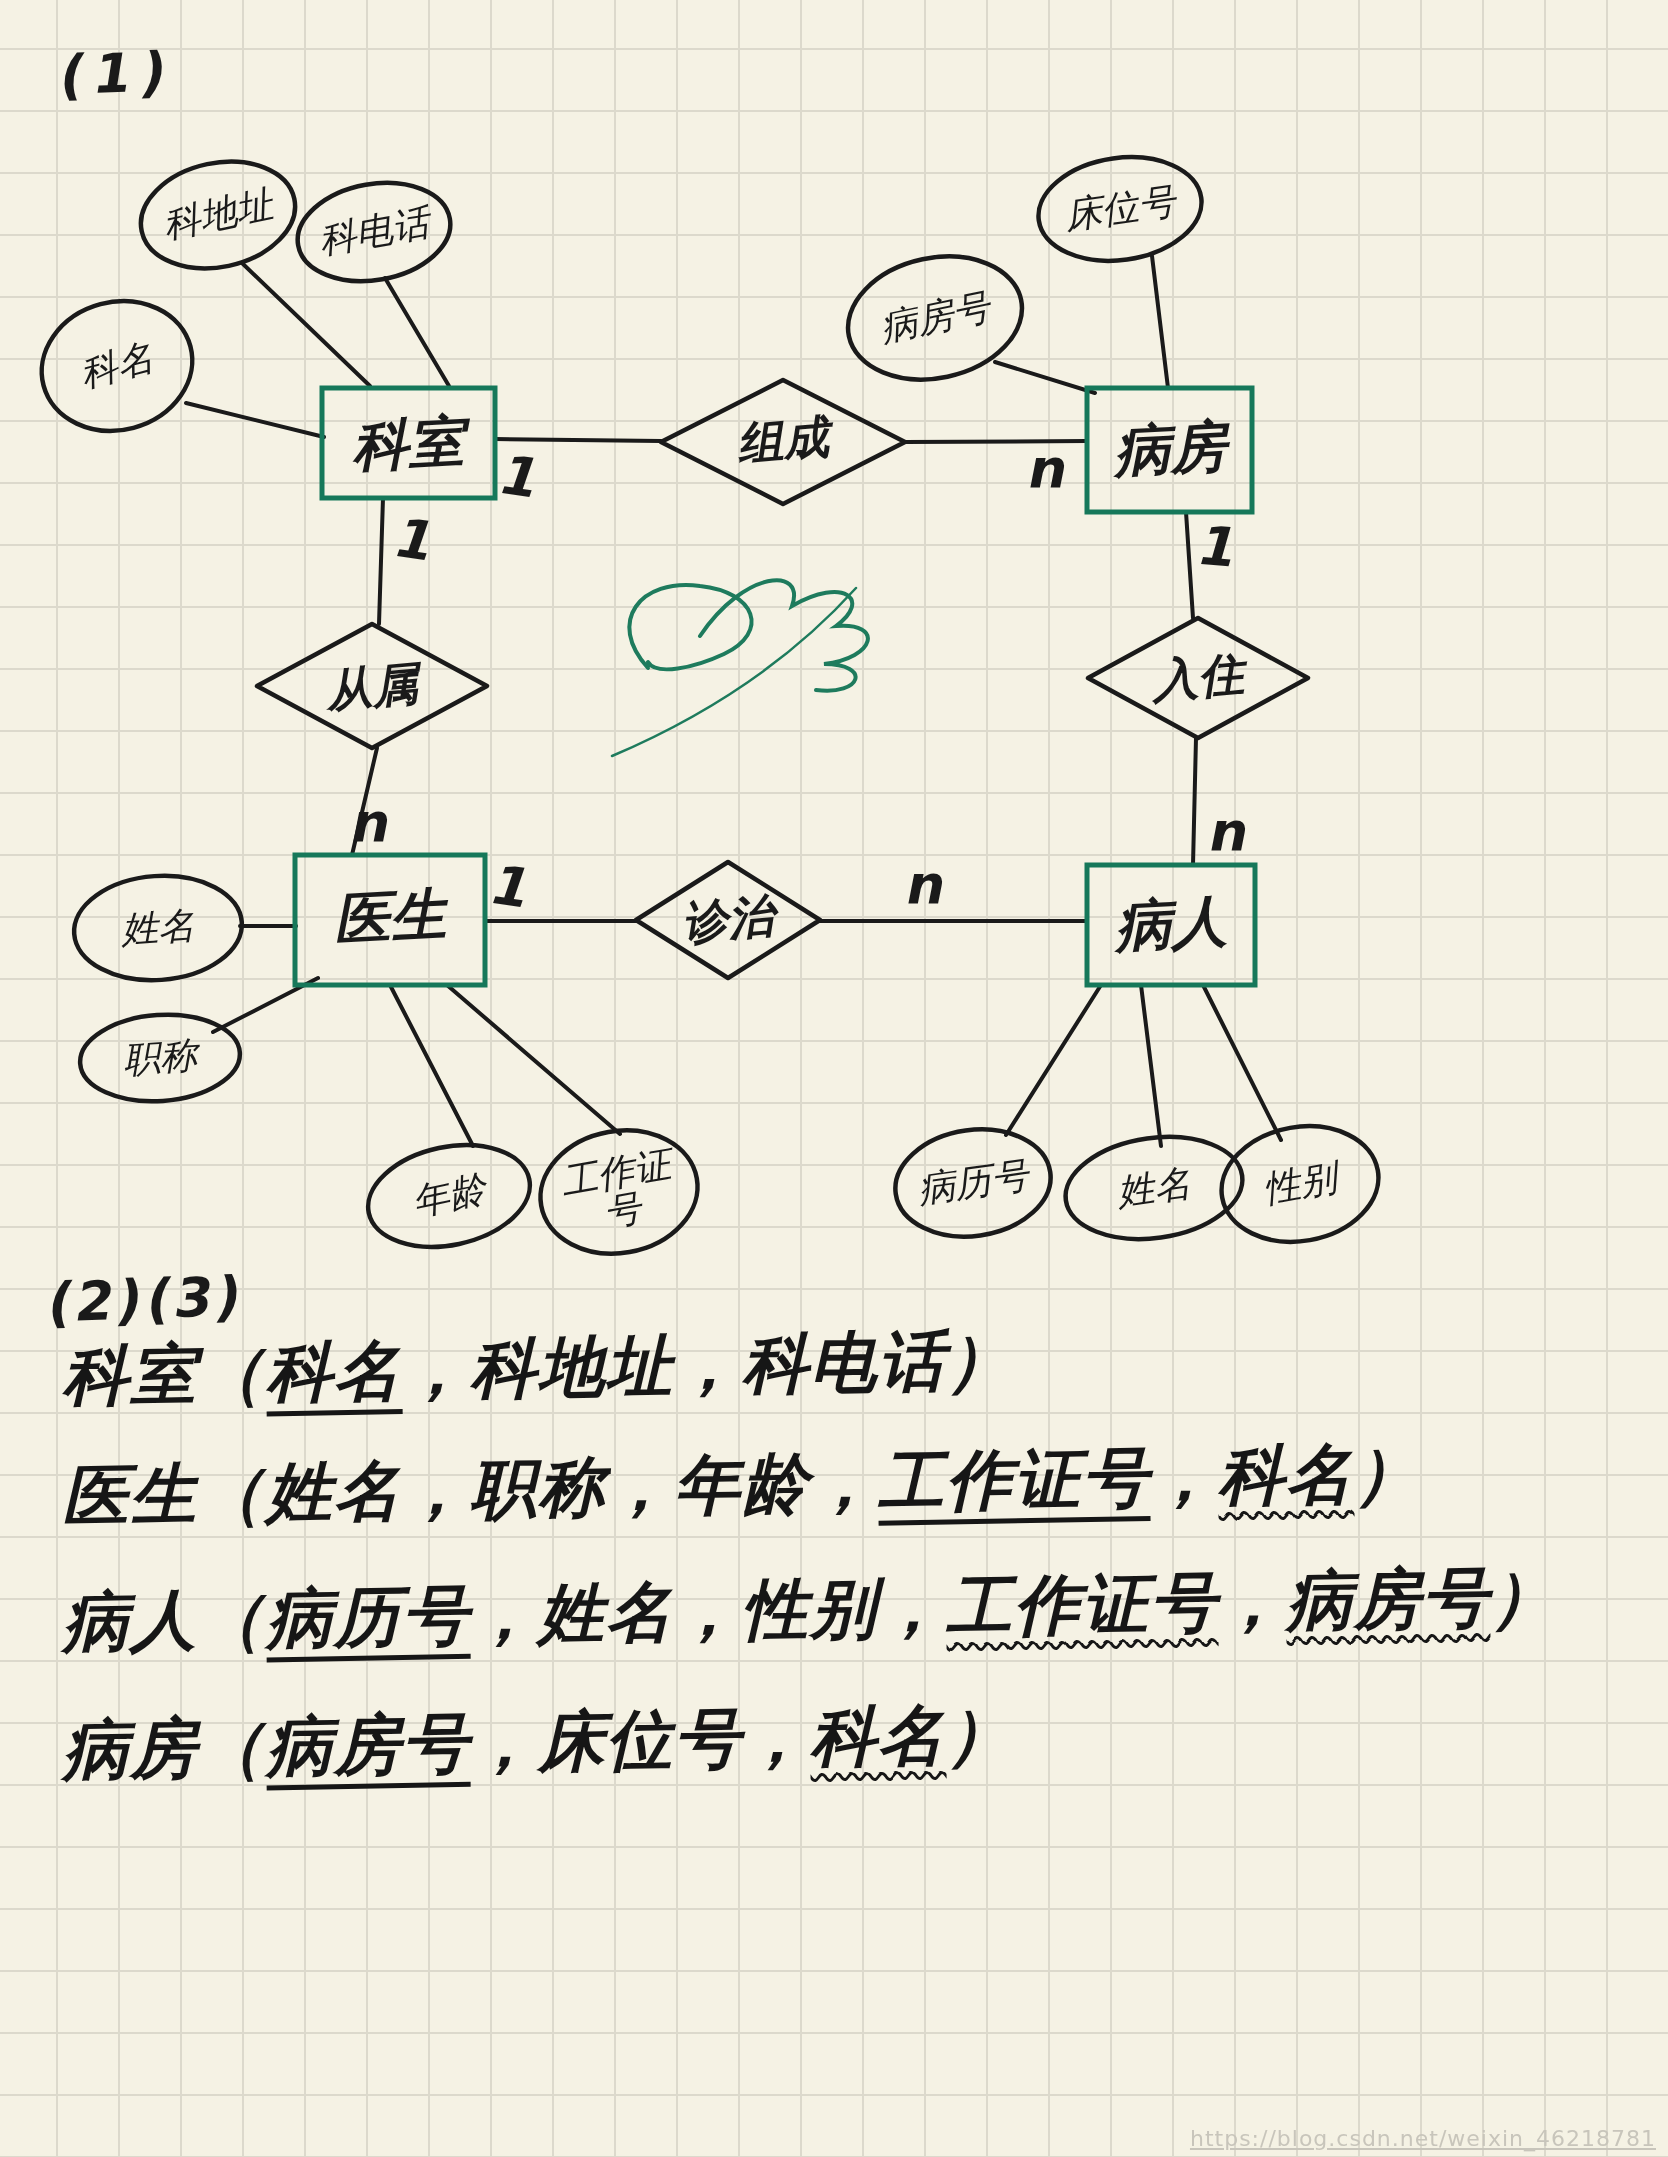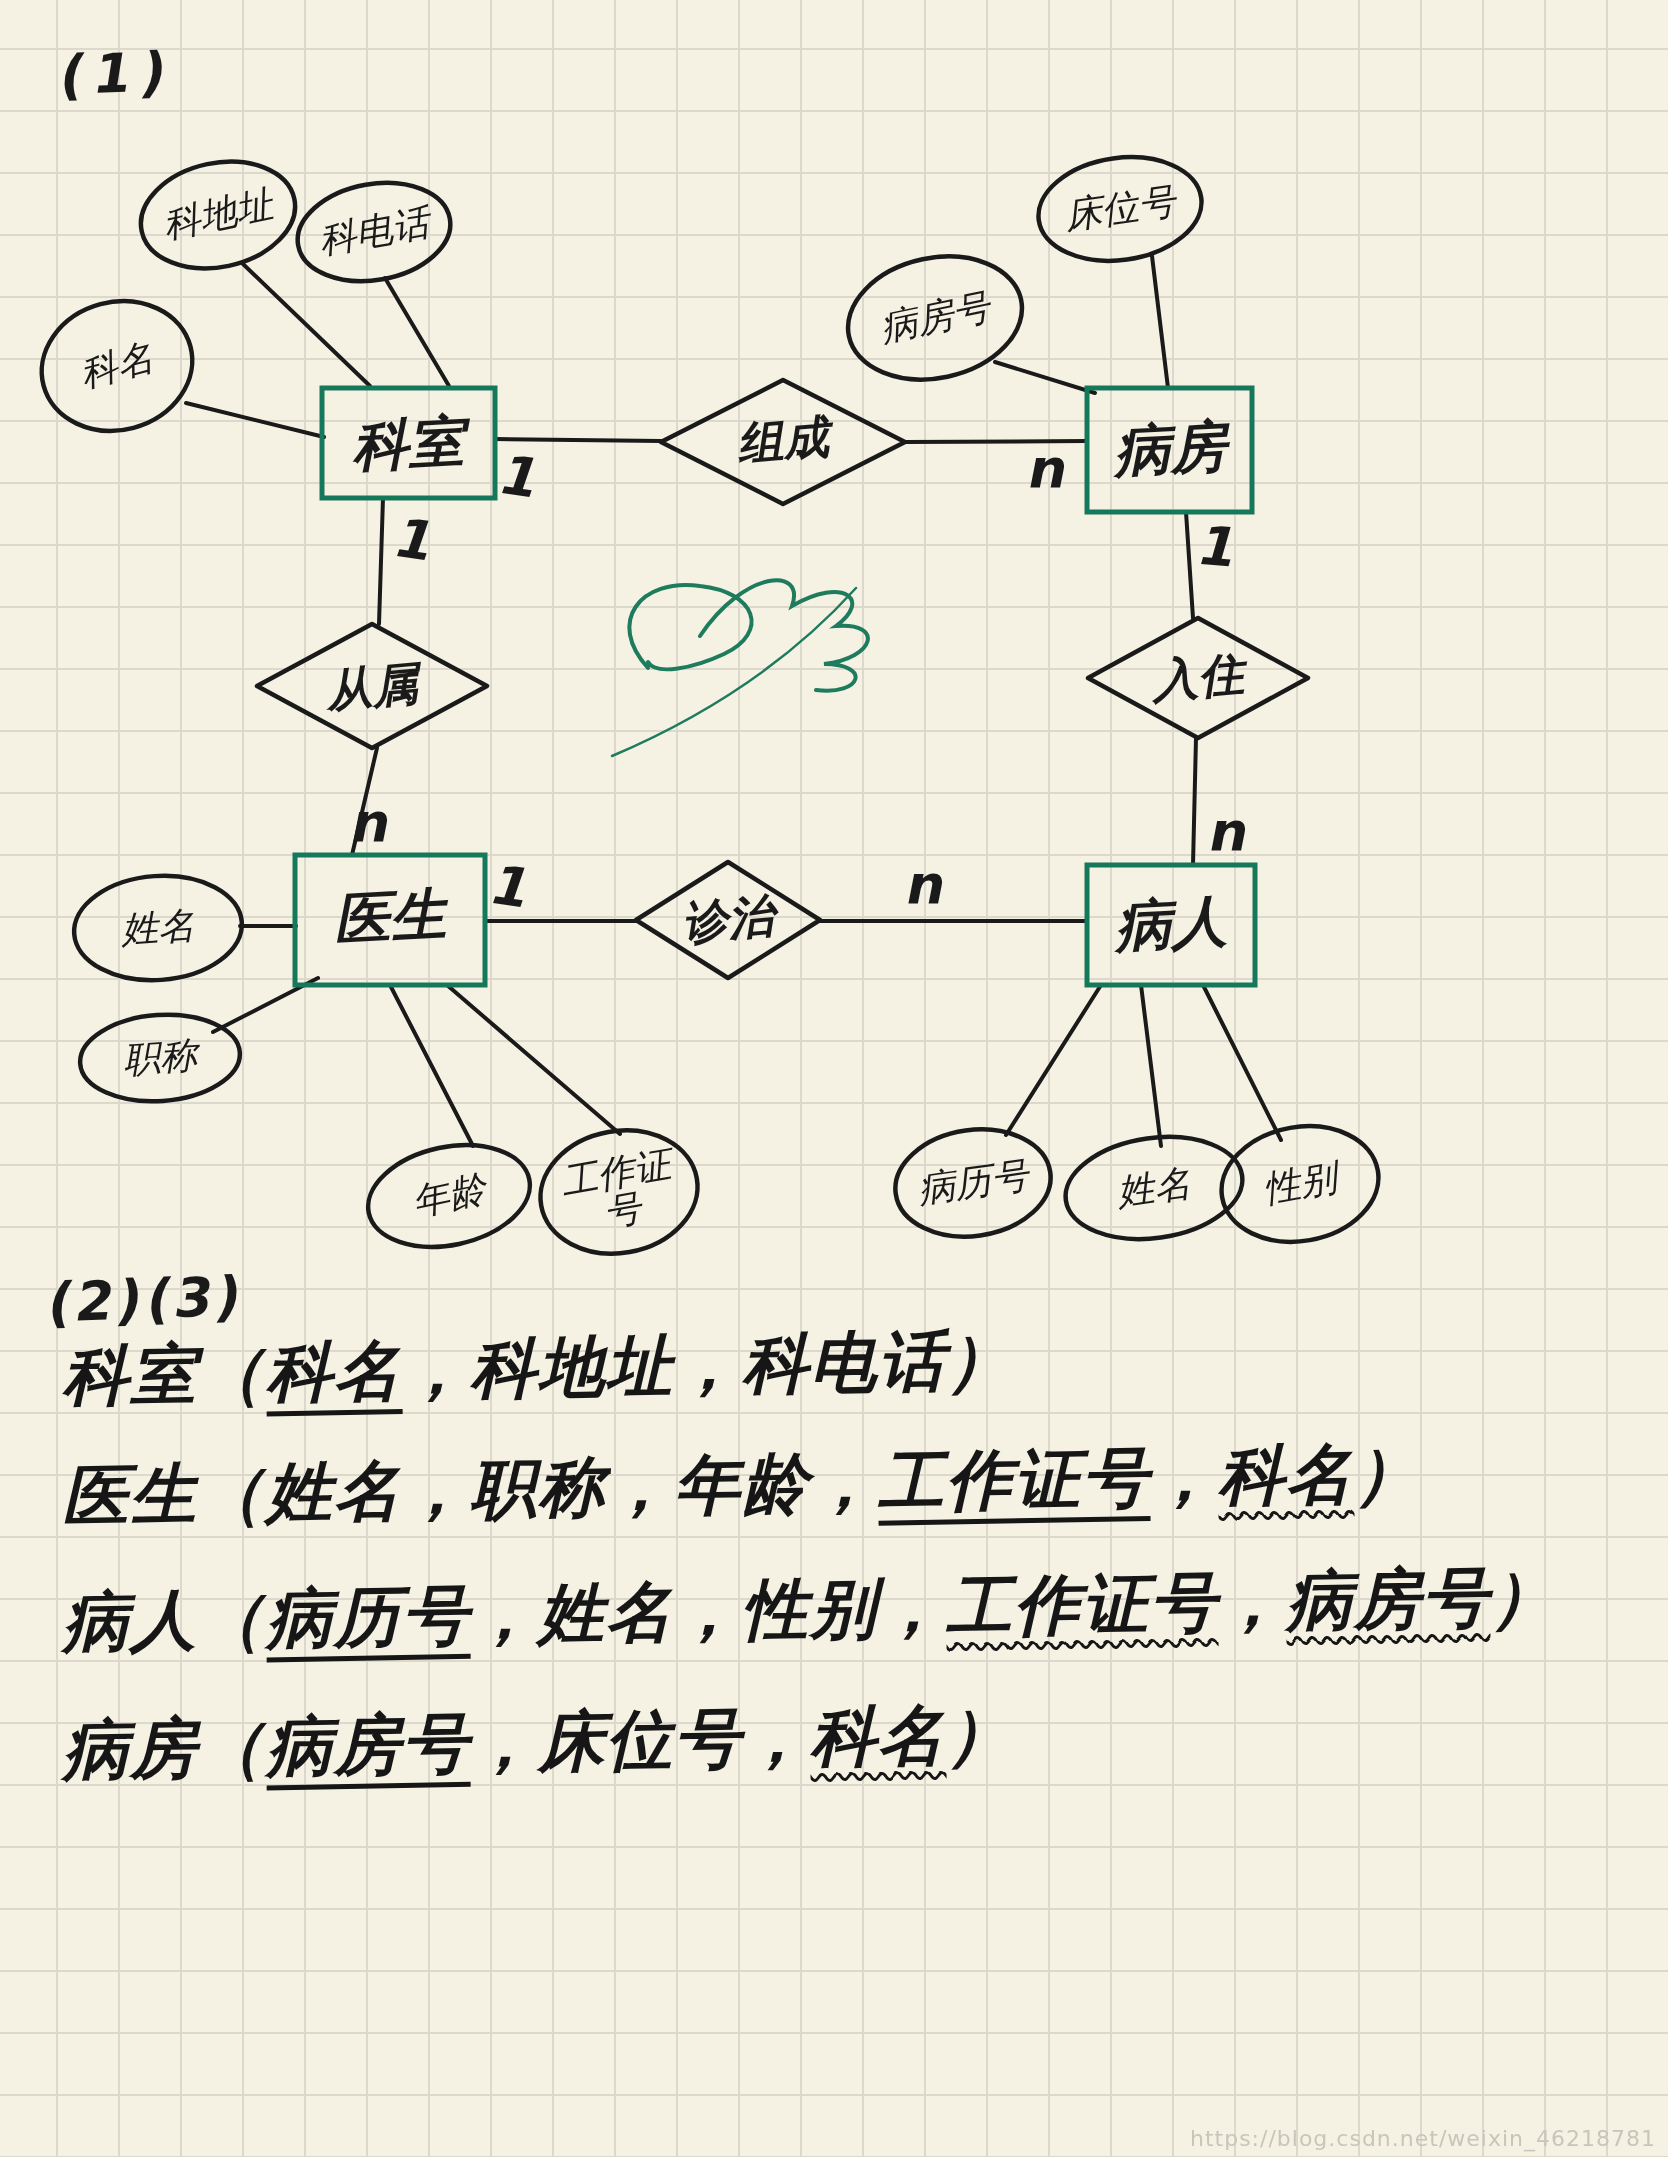--- a/index.html
+++ b/index.html
@@ -46,21 +46,21 @@
     letter-spacing:2px;white-space:nowrap;transform:rotate(-1deg);
     transform-origin:left center;font-weight:bold;
   }
   .seg{text-decoration:none;}
   .seg.pk{text-decoration-line:underline;text-decoration-style:solid;
     text-decoration-thickness:5px;text-underline-offset:16px;}
   .seg.fk{text-decoration-line:underline;text-decoration-style:wavy;
     text-decoration-thickness:3px;text-underline-offset:13px;}
   .watermark{
     position:absolute;right:12px;bottom:6px;font-size:22px;
-    color:var(--watermark_gray);letter-spacing:1px;
+    color:var(--watermark_gray);letter-spacing:1px;text-decoration:underline;
   }
 </style>
 </head>
 <body>
 
 <div class="canvas">
 
   <svg class="layer" width="1668" height="2157" viewBox="0 0 1668 2157">
 
     <g>

